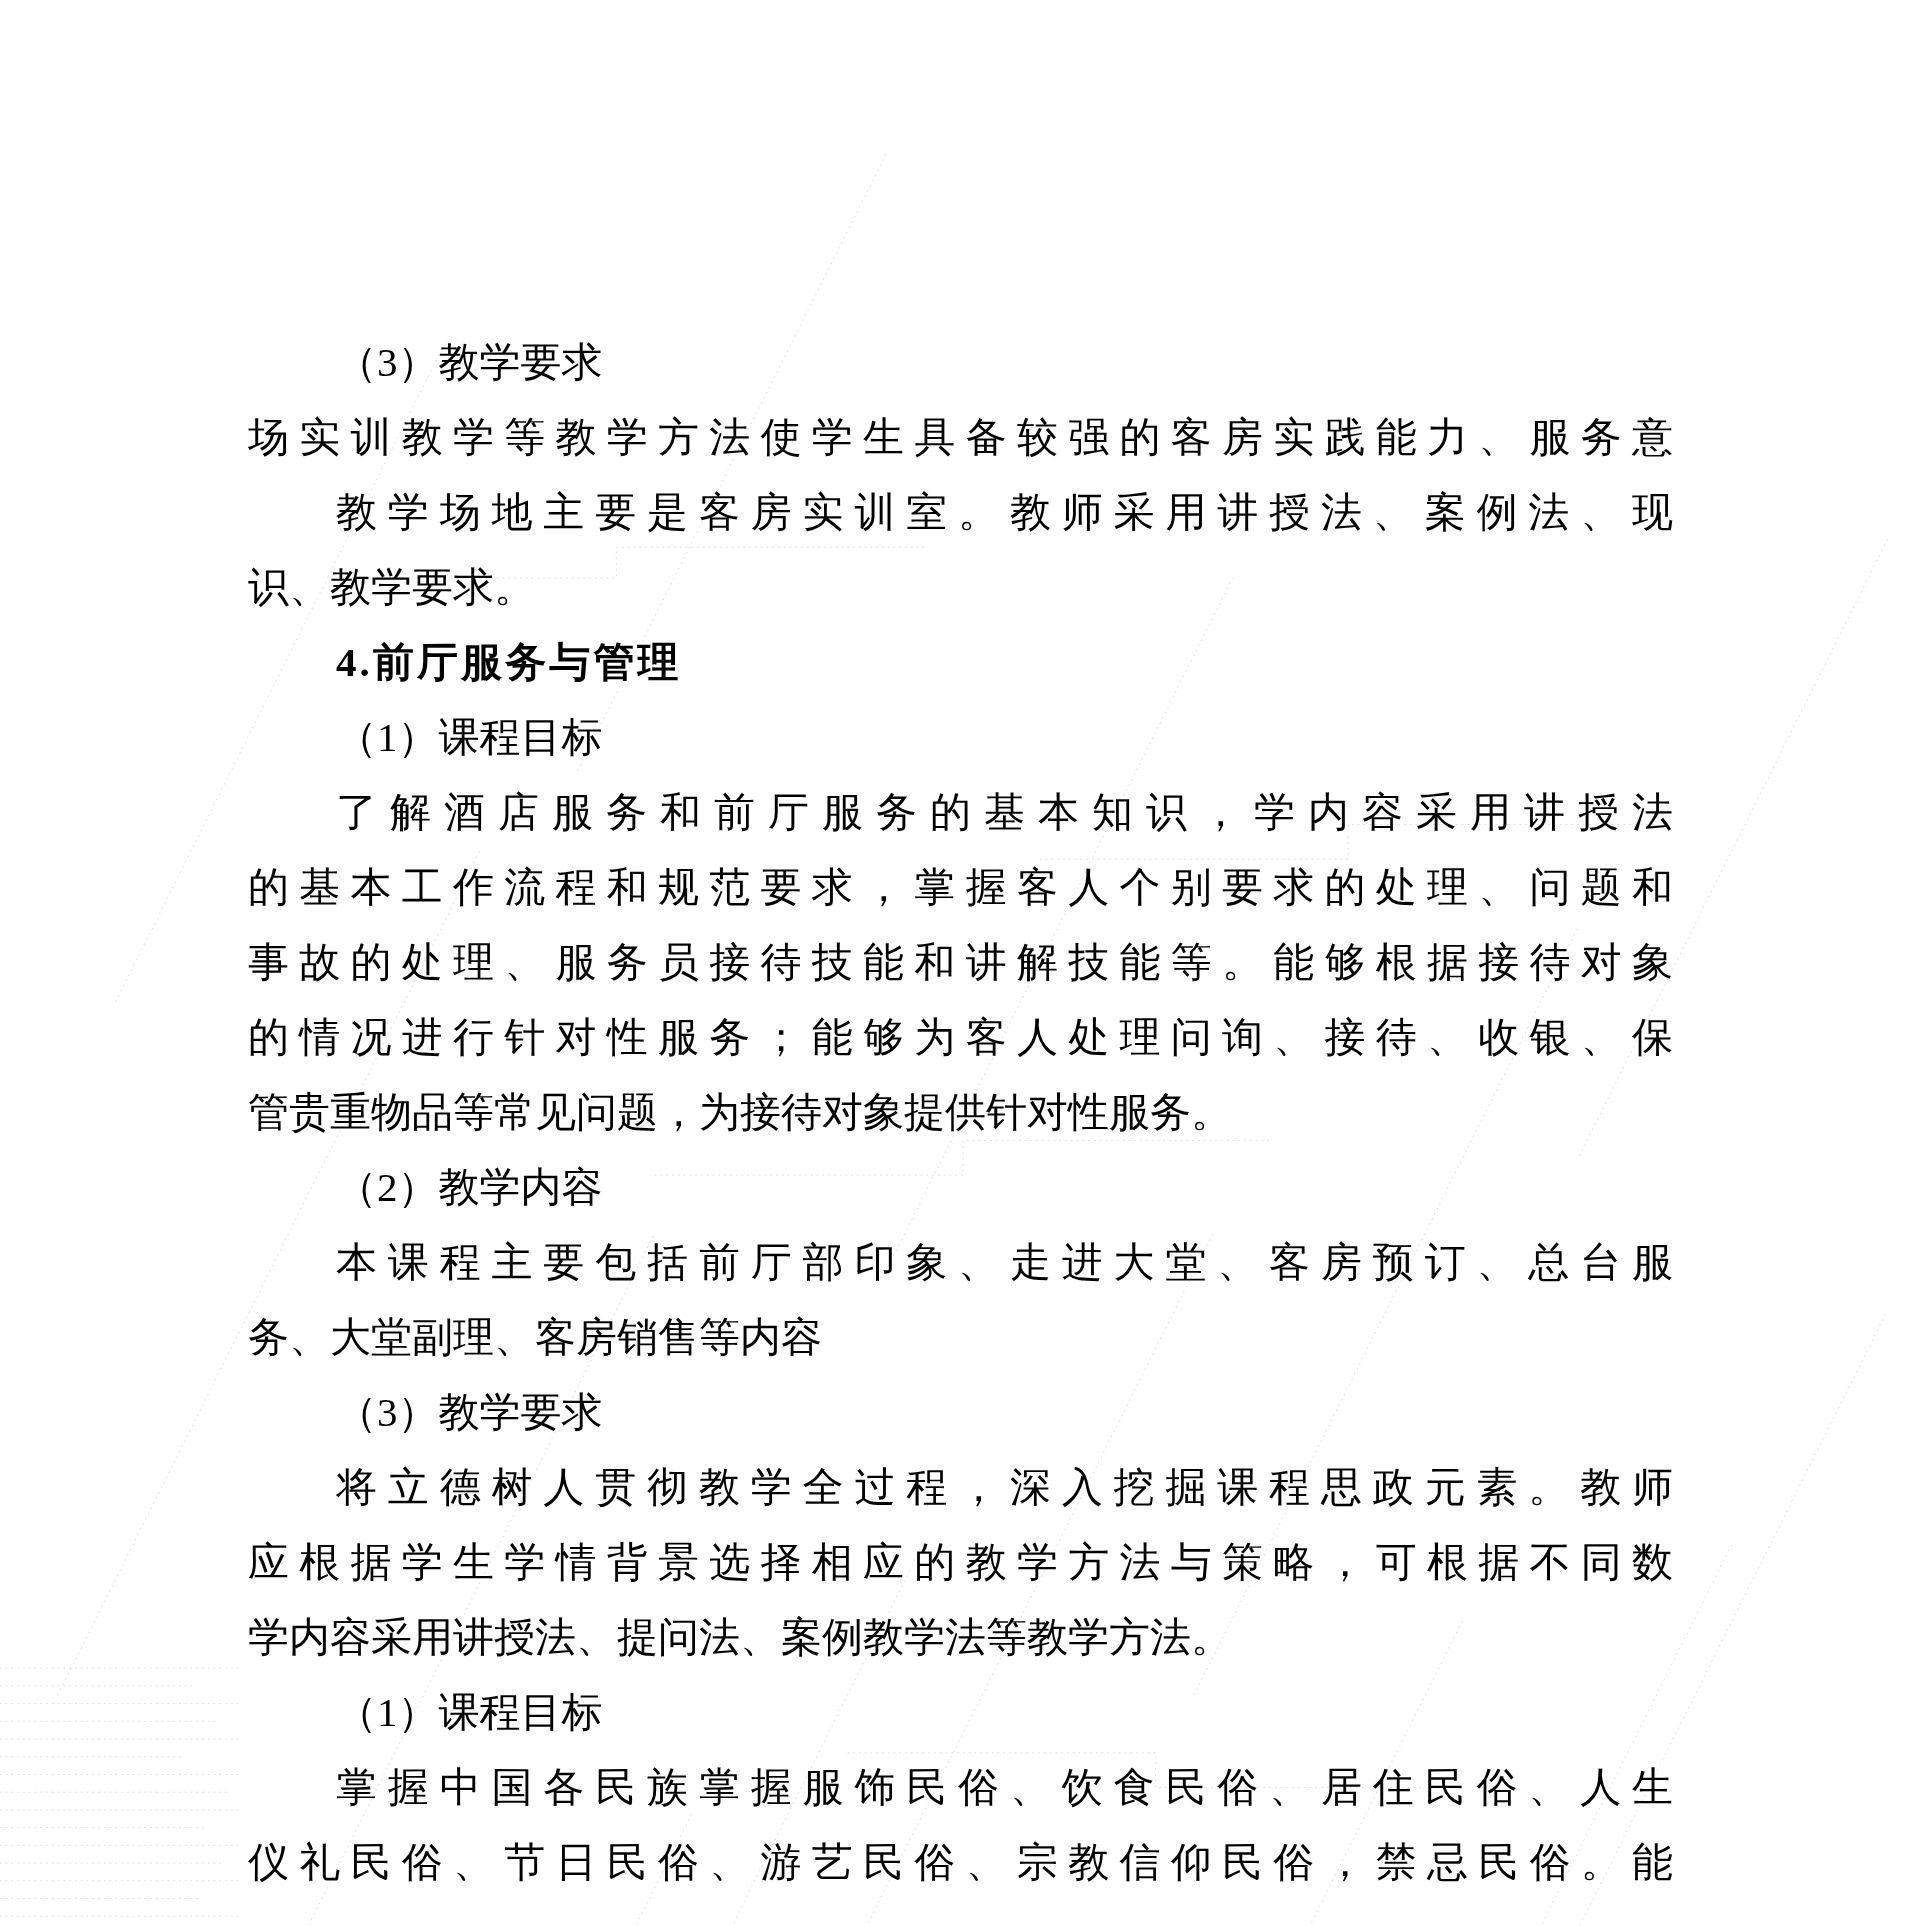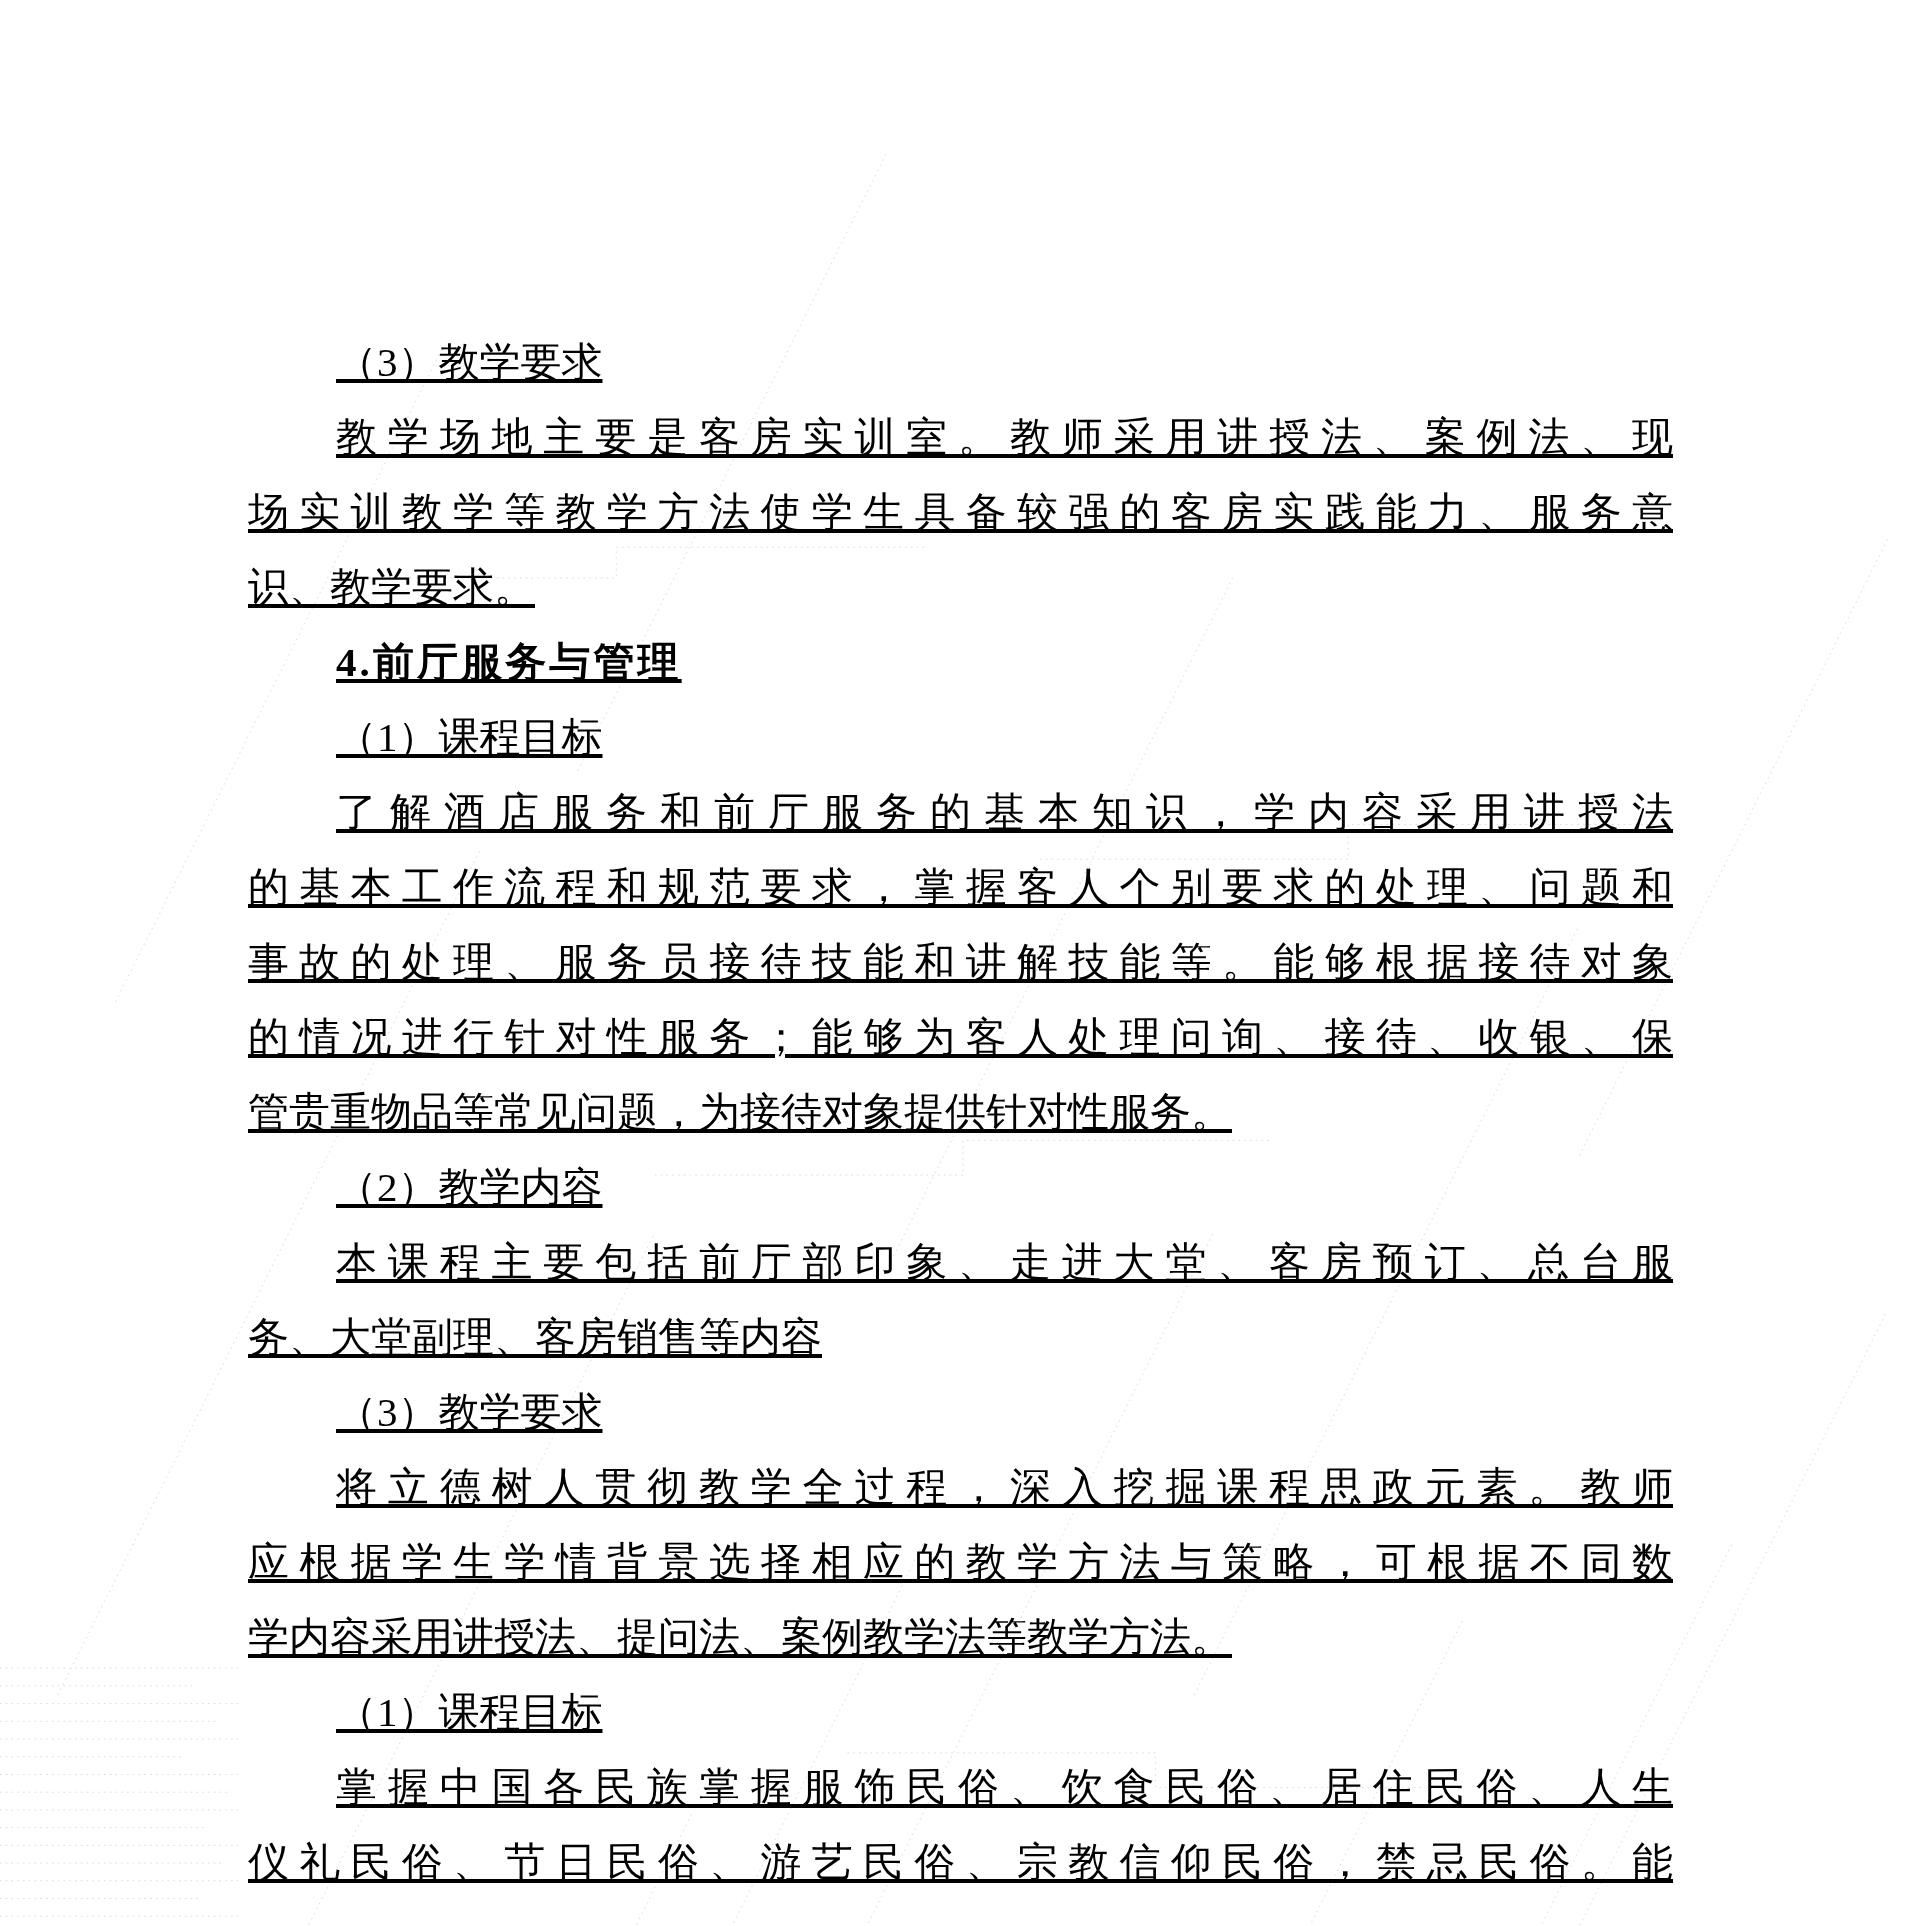--- a/index.html
+++ b/index.html
@@ -18,21 +18,20 @@
     position:absolute;left:248px;top:325px;width:1425px;
     z-index:1;
   }
   .line{
     height:75px;
     line-height:75px;
     font-size:41px;
     color:#000000;
     white-space:nowrap;
     text-align:left;
-    text-decoration:underline;
   }
   .line.fill{
     white-space:normal;
     text-align:justify;
     text-align-last:justify;
     text-justify:inter-character;
   }
   .line.indent{
     padding-left:88px;
   }
@@ -98,22 +97,22 @@
       <polyline points="1700,3050 2500,3050 2500,2960 3300,2960"></polyline>
       <polyline points="2200,4550 3000,4550 3000,4640 3700,4640"></polyline>
       <polyline points="1300,5650 2100,5650 2100,5560 2900,5560"></polyline>
       <polyline points="2700,2230 3500,2230 3500,2140 4300,2140"></polyline>
       <polyline points="3200,5850 3900,5850 3900,5760 4600,5760"></polyline>
     </g>
   </svg>
 
   <div class="text-column" id="text-column">
       <div class="line indent">（3）教学要求</div>
+      <div class="line fill">场实训教学等教学方法使学生具备较强的客房实践能力、服务意</div>
       <div class="line indent fill">教学场地主要是客房实训室。教师采用讲授法、案例法、现</div>
-      <div class="line fill">场实训教学等教学方法使学生具备较强的客房实践能力、服务意</div>
       <div class="line">识、教学要求。</div>
       <div class="line indent bold">4.前厅服务与管理</div>
       <div class="line indent">（1）课程目标</div>
       <div class="line indent fill">了解酒店服务和前厅服务的基本知识，学内容采用讲授法</div>
       <div class="line fill">的基本工作流程和规范要求，掌握客人个别要求的处理、问题和</div>
       <div class="line fill">事故的处理、服务员接待技能和讲解技能等。能够根据接待对象</div>
       <div class="line fill">的情况进行针对性服务；能够为客人处理问询、接待、收银、保</div>
       <div class="line">管贵重物品等常见问题，为接待对象提供针对性服务。</div>
       <div class="line indent">（2）教学内容</div>
       <div class="line indent fill">本课程主要包括前厅部印象、走进大堂、客房预订、总台服</div>

